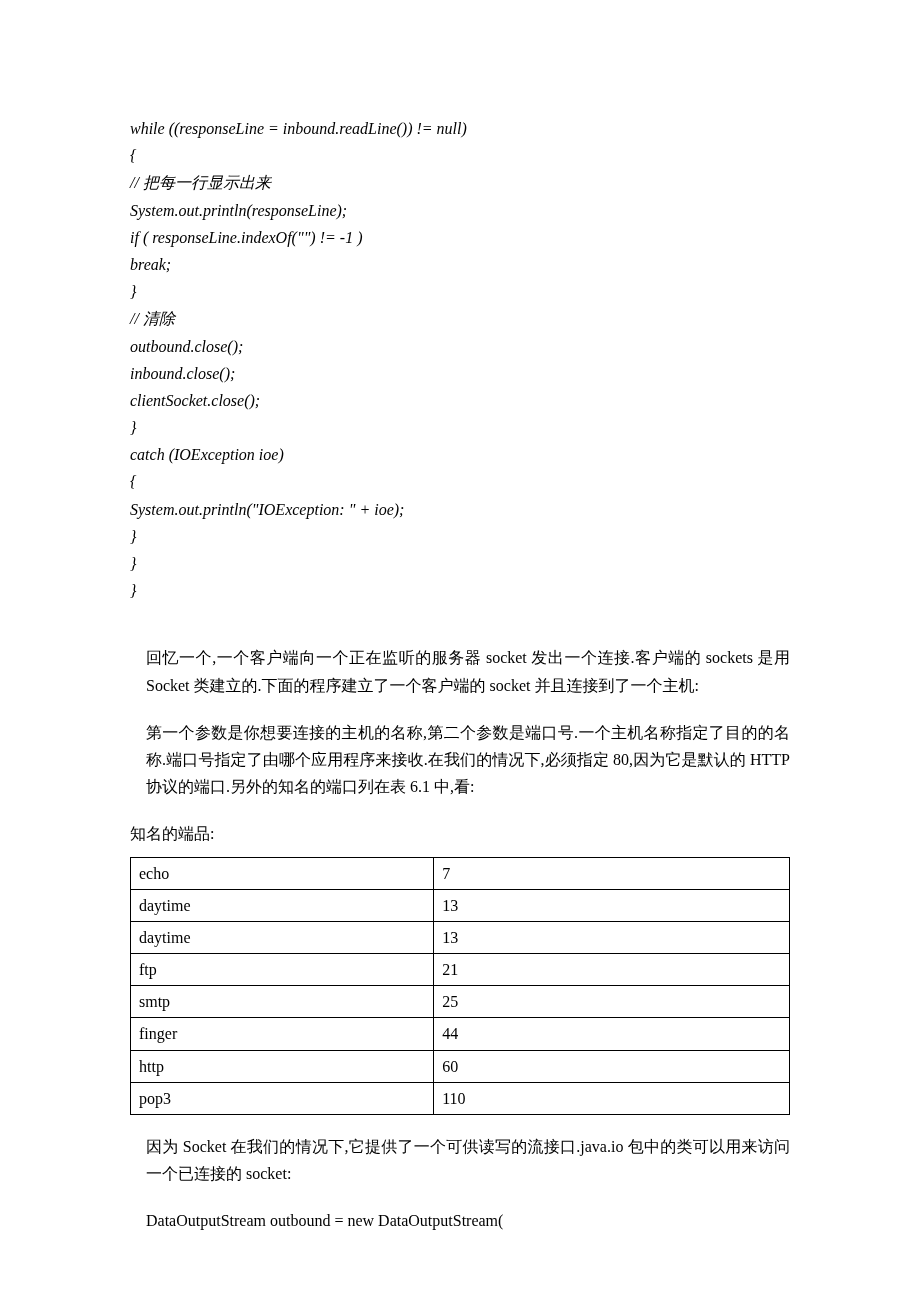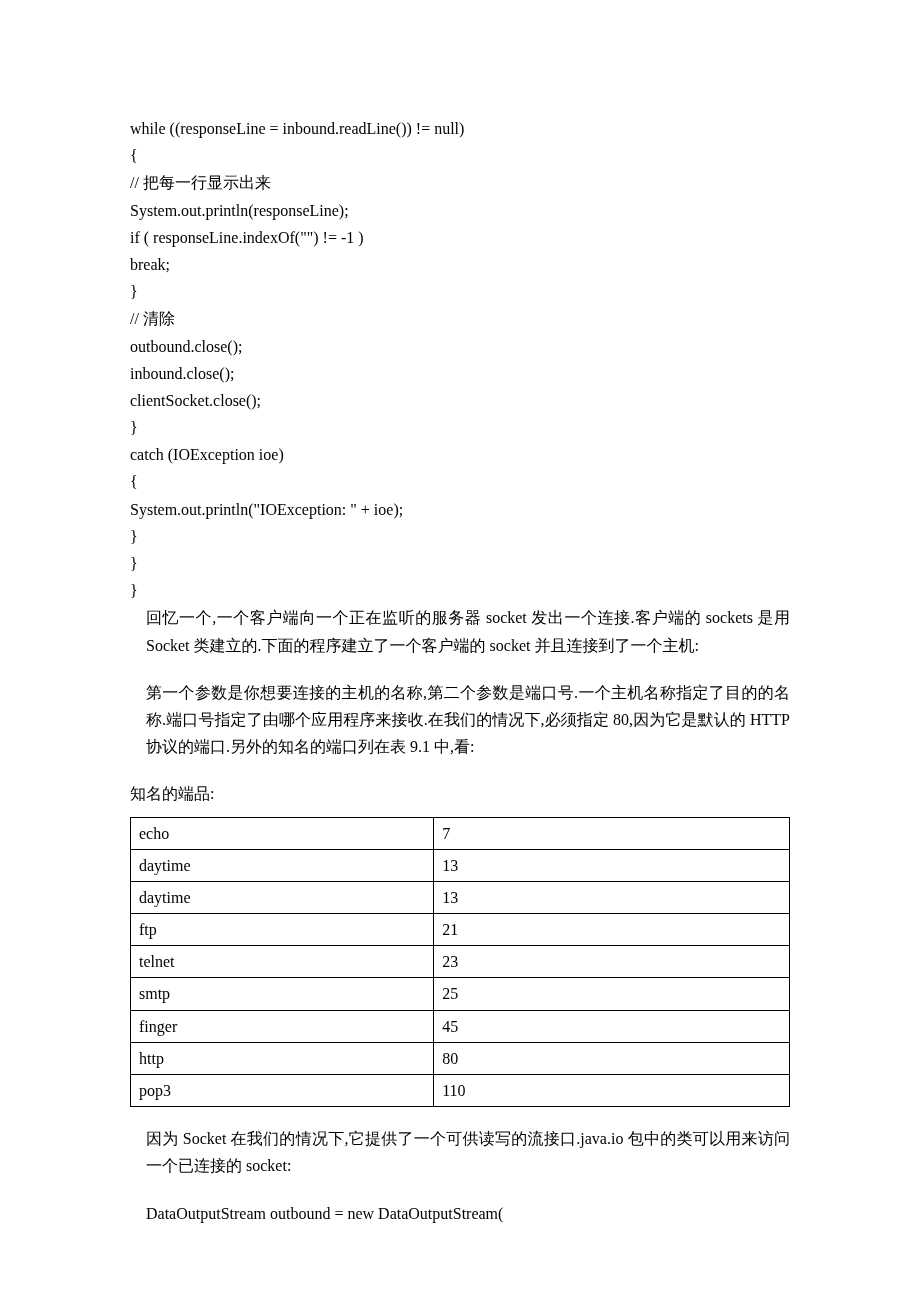--- a/index.html
+++ b/index.html
@@ -14,20 +14,22 @@
   .page {
     width: 920px;
     min-height: 1302px;
     box-sizing: border-box;
     padding: 115px 130px 60px 130px;
   }
   .code-block {
     white-space: pre;
     font-family: "Times New Roman", serif;
     line-height: 1.7;
+    margin-bottom: 40px;
+    font-style: italic;
   }
   .para {
     margin: 0 0 20px 16px;
     text-align: justify;
   }
   .caption {
     margin: 10px 0 9px 0;
   }
   table.ports {
     border-collapse: collapse;
@@ -64,21 +66,21 @@
 catch (IOException ioe)
 {
 System.out.println("IOException: " + ioe);
 }
 }
 }</div>
 
   <p class="para">回忆一个,一个客户端向一个正在监听的服务器 socket 发出一个连接.客户端的 sockets 是用 Socket 类建立的.下面的程序建立了一个客户端的 socket 并且连接到了一个主机:</p>
 
 
-  <p class="para">第一个参数是你想要连接的主机的名称,第二个参数是端口号.一个主机名称指定了目的的名称.端口号指定了由哪个应用程序来接收.在我们的情况下,必须指定 80,因为它是默认的 HTTP 协议的端口.另外的知名的端口列在表 9.1 中,看:</p>
+  <p class="para">第一个参数是你想要连接的主机的名称,第二个参数是端口号.一个主机名称指定了目的的名称.端口号指定了由哪个应用程序来接收.在我们的情况下,必须指定 80,因为它是默认的 HTTP 协议的端口.另外的知名的端口列在表 6.1 中,看:</p>
 
   <p class="caption">知名的端品:</p>
 
   <table class="ports">
     <tbody>
         <tr>
           <td>echo</td>
           <td>7</td>
         </tr>
         <tr>
@@ -87,34 +89,30 @@
         </tr>
         <tr>
           <td>daytime</td>
           <td>13</td>
         </tr>
         <tr>
           <td>ftp</td>
           <td>21</td>
         </tr>
         <tr>
-          <td>telnet</td>
-          <td>23</td>
-        </tr>
-        <tr>
           <td>smtp</td>
           <td>25</td>
         </tr>
         <tr>
           <td>finger</td>
-          <td>45</td>
+          <td>44</td>
         </tr>
         <tr>
           <td>http</td>
-          <td>80</td>
+          <td>60</td>
         </tr>
         <tr>
           <td>pop3</td>
           <td>110</td>
         </tr>
       </tbody>
   </table>
 
   <p class="para">因为 Socket 在我们的情况下,它提供了一个可供读写的流接口.java.io 包中的类可以用来访问一个已连接的 socket:</p>
 

